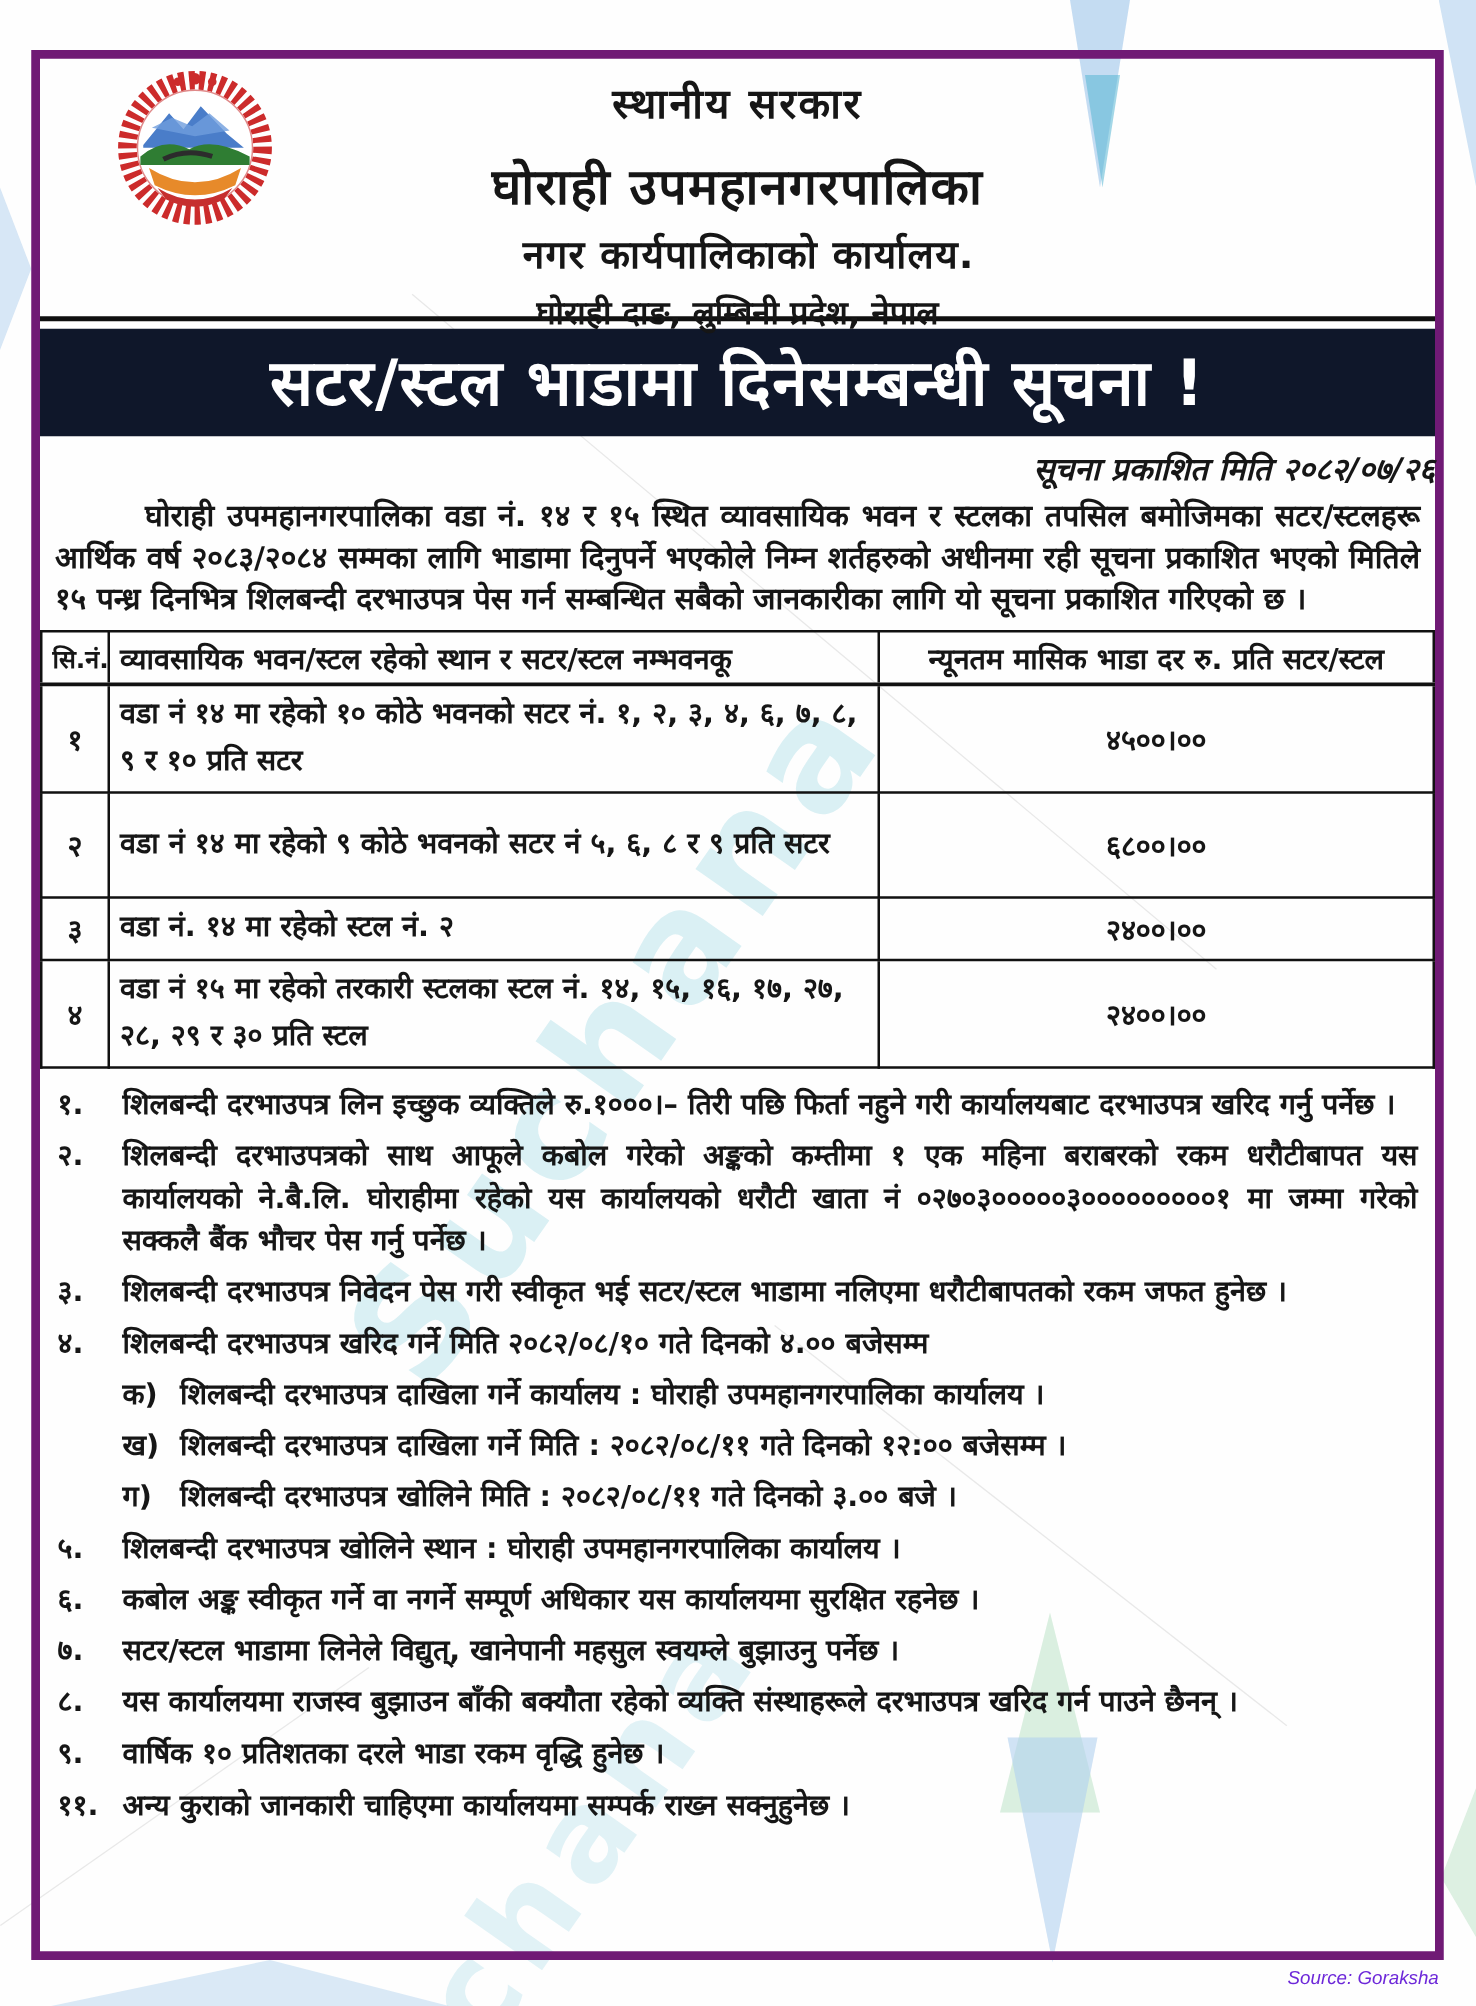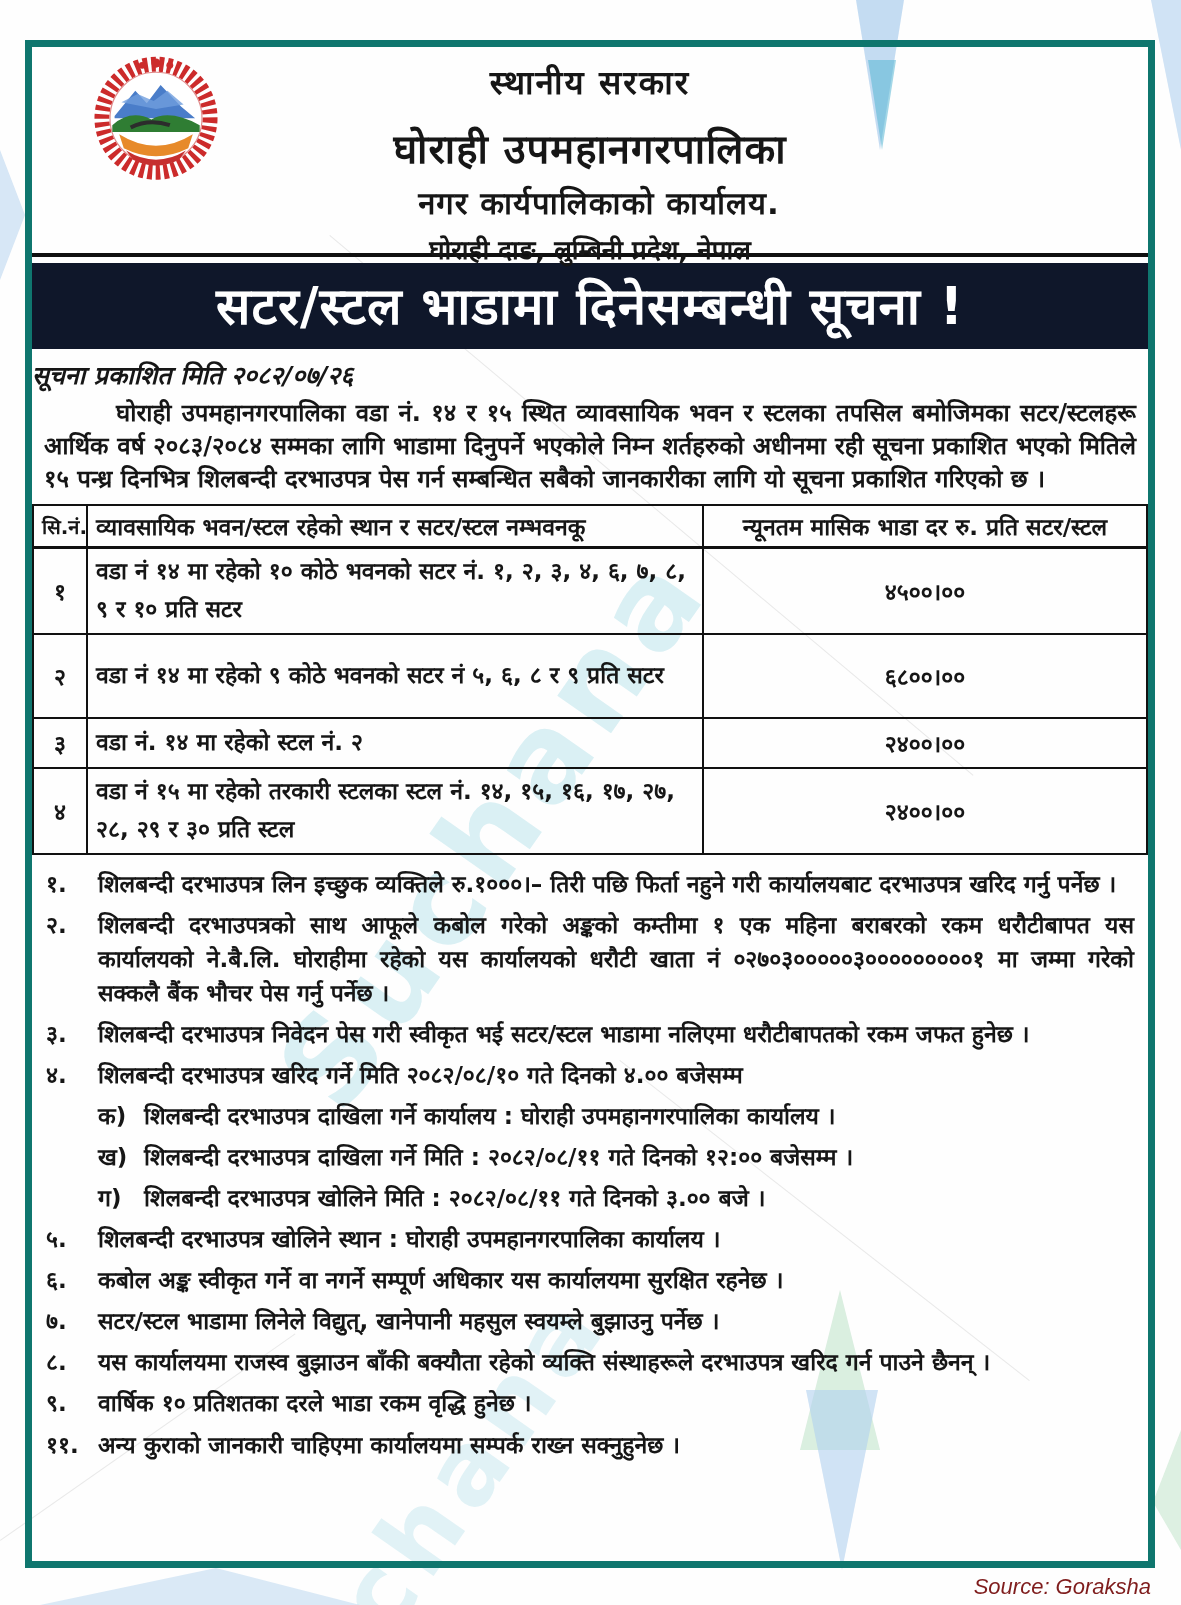--- a/index.html
+++ b/index.html
@@ -18,40 +18,40 @@
     color:rgba(74,183,205,0.20);
     transform:rotate(-55deg);
     white-space:nowrap;
   }
   .wm-tri{width:0;height:0;}
   .wm-line{height:1px;background:#e2e2e2;opacity:.8;transform-origin:left top;}
   
   .doc{
     position:absolute;left:25px;top:40px;
     width:1130px;height:1528px;
-    border:7px solid #0f766e;
+    border:7px solid #701a75;
     box-sizing:border-box;
     background:transparent;
     z-index:2;
   }
   
   .doc-header{position:relative;text-align:center;padding-top:12px;height:188px;}
   .emblem{position:absolute;left:55px;top:2px;width:138px;height:150px;}
   .hl1{font-size:33px;font-weight:700;letter-spacing:2px;}
   .hl2{font-size:40px;font-weight:800;margin-top:16px;letter-spacing:1px;}
   .hl3{font-size:31px;font-weight:800;margin-top:6px;letter-spacing:1px;padding-left:18px;}
   .hl4{font-size:26px;font-weight:700;margin-top:8px;}
   
   .banner-rule{height:4px;background:#101010;margin-top:6px;}
   .banner{
     margin-top:6px;background:#0f172a;color:#ffffff;
     text-align:center;font-size:51px;font-weight:800;
     padding:6px 0 10px 0;letter-spacing:1px;
   }
-  .pub-date{text-align:left;font-size:25px;font-weight:700;font-style:italic;margin-top:8px;}
+  .pub-date{text-align:right;font-size:25px;font-weight:700;font-style:italic;margin-top:8px;}
   
   .intro{
     margin:6px 12px 8px 12px;
     font-size:24px;font-weight:700;line-height:1.38;
     text-align:justify;text-indent:72px;
   }
   
   table.rates{
     width:100%;border-collapse:collapse;table-layout:fixed;
     font-size:23px;font-weight:700;
@@ -81,21 +81,21 @@
   .sub{margin-left:58px;margin-bottom:7px;display:flex;font-size:23px;font-weight:700;line-height:1.48;}
   .snum{flex:0 0 46px;}
   .stext{flex:1;}
   
   .sig{position:absolute;right:55px;bottom:28px;text-align:center;}
   .sig-name{font-size:27px;font-weight:700;letter-spacing:2px;}
   .sig-title{font-size:35px;font-weight:800;margin-top:8px;letter-spacing:1px;}
   
   .source{
     position:absolute;right:30px;top:1574px;
-    font-size:22px;font-style:italic;color:#7f1d1d;
+    font-size:15px;font-style:italic;color:#6d28d9;
     font-family:"Liberation Sans","DejaVu Sans",sans-serif;
     z-index:3;
   }
 </style>
 </head>
 <body>
 
 <div class="page">
 
   <div class="wm wm-text" style="left:170px;top:760px;">Suchana</div>

